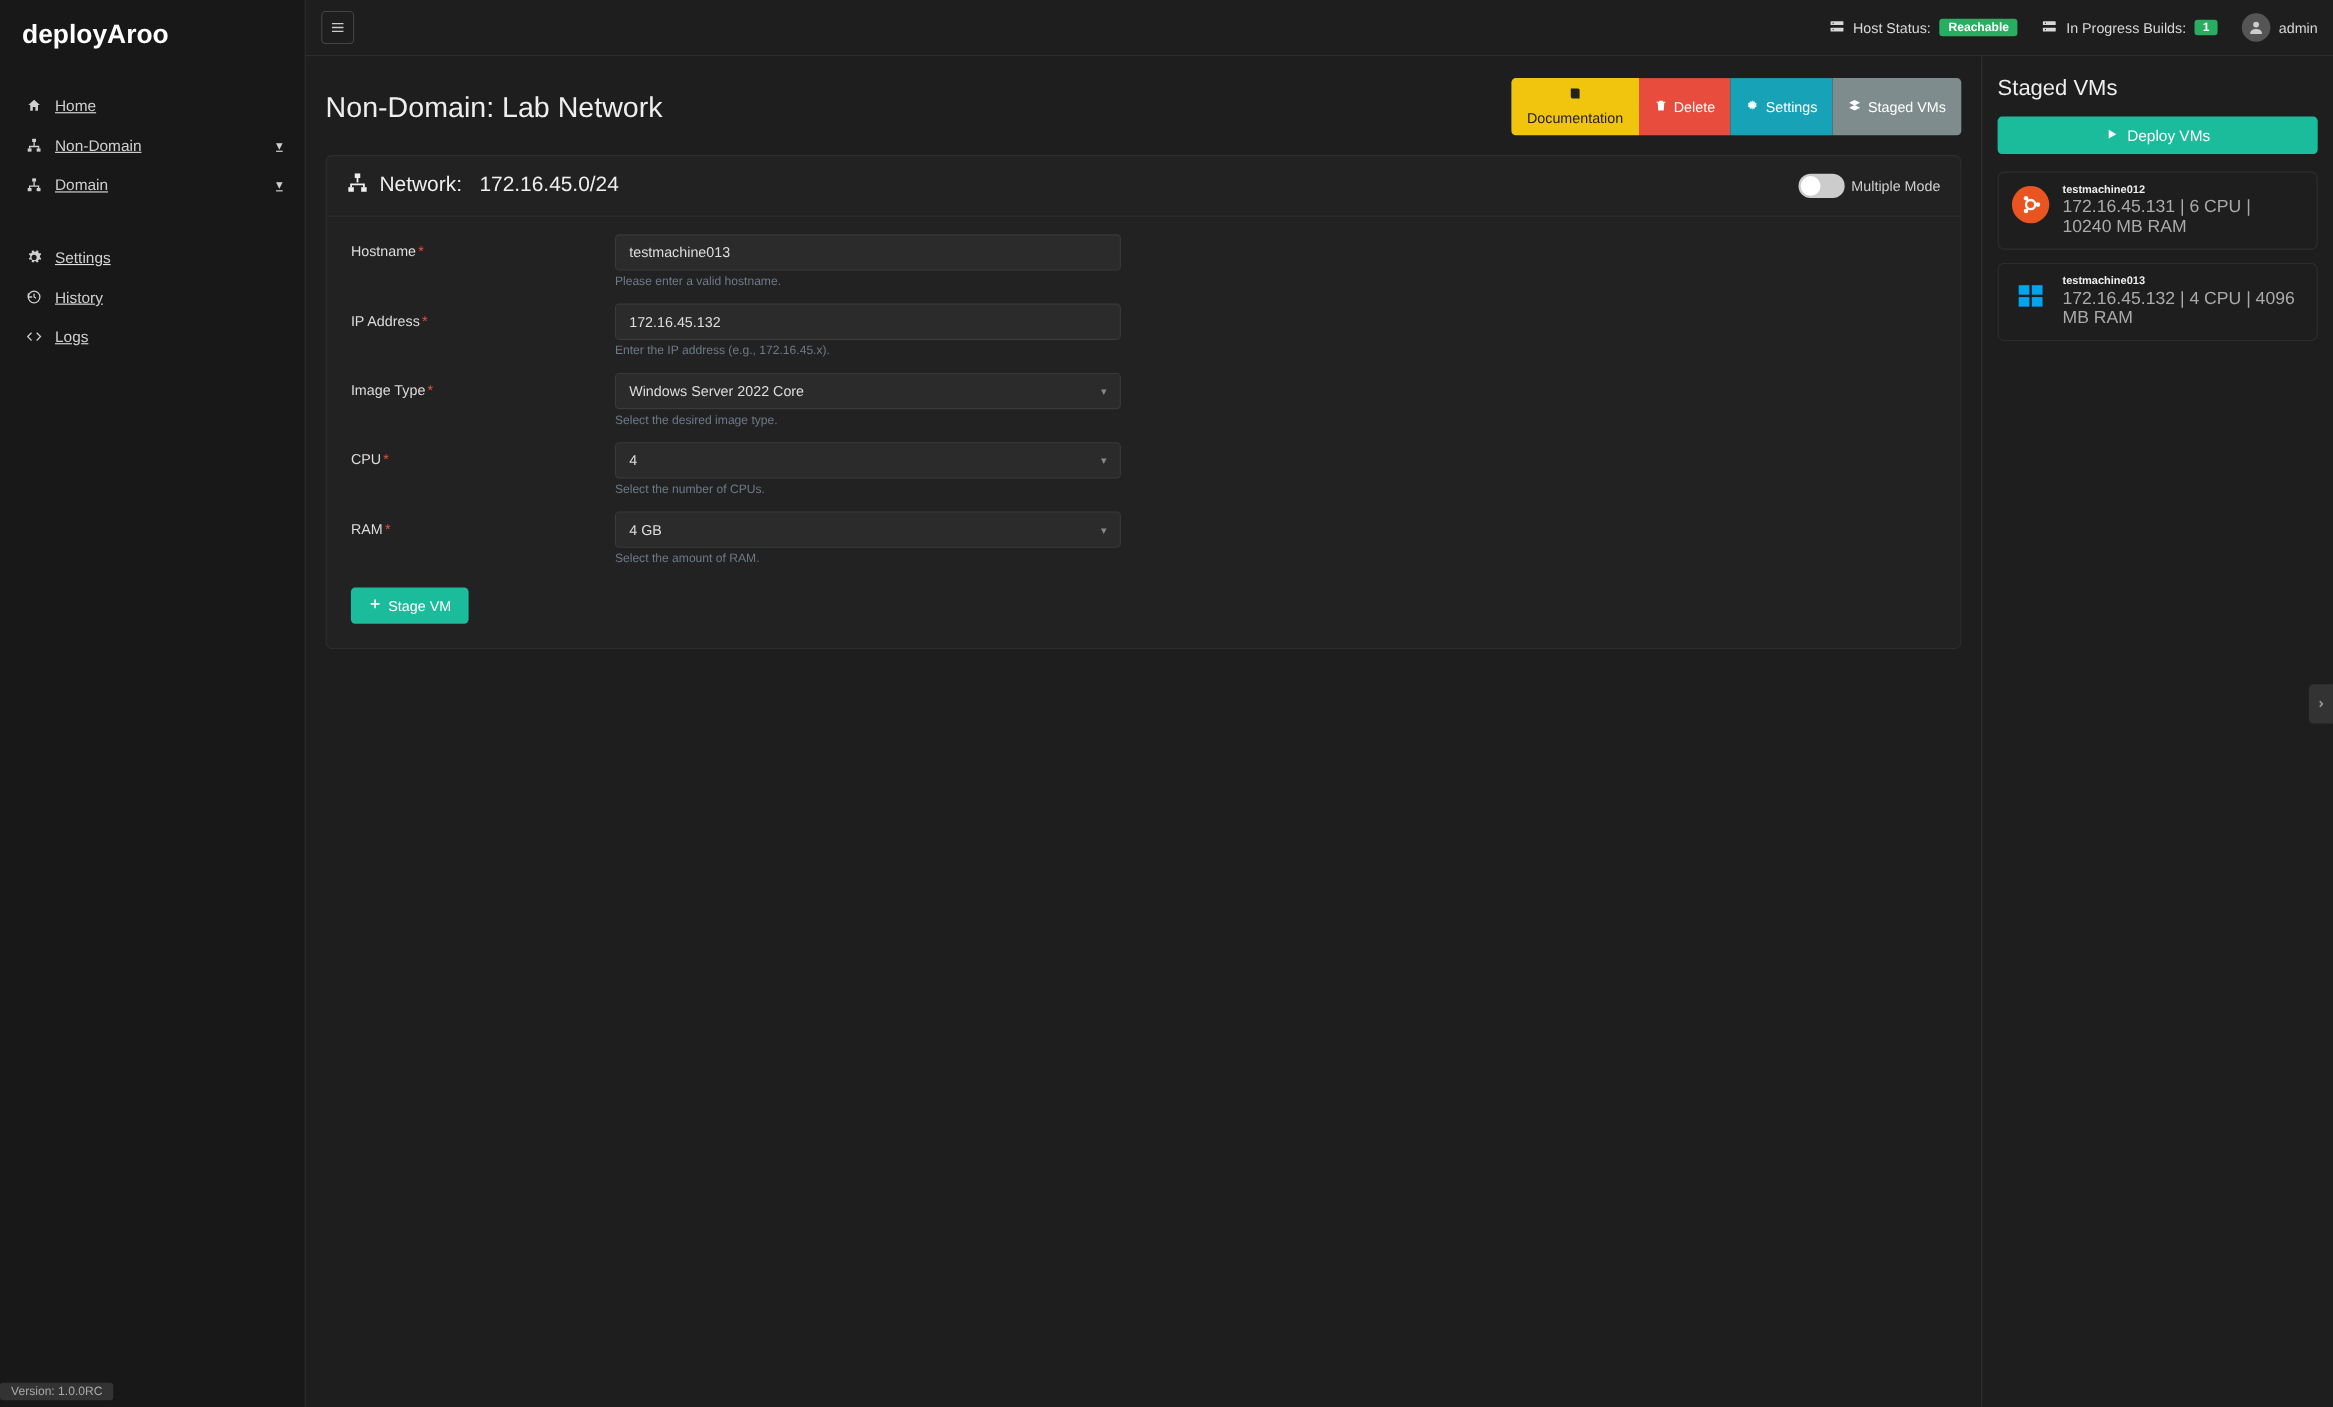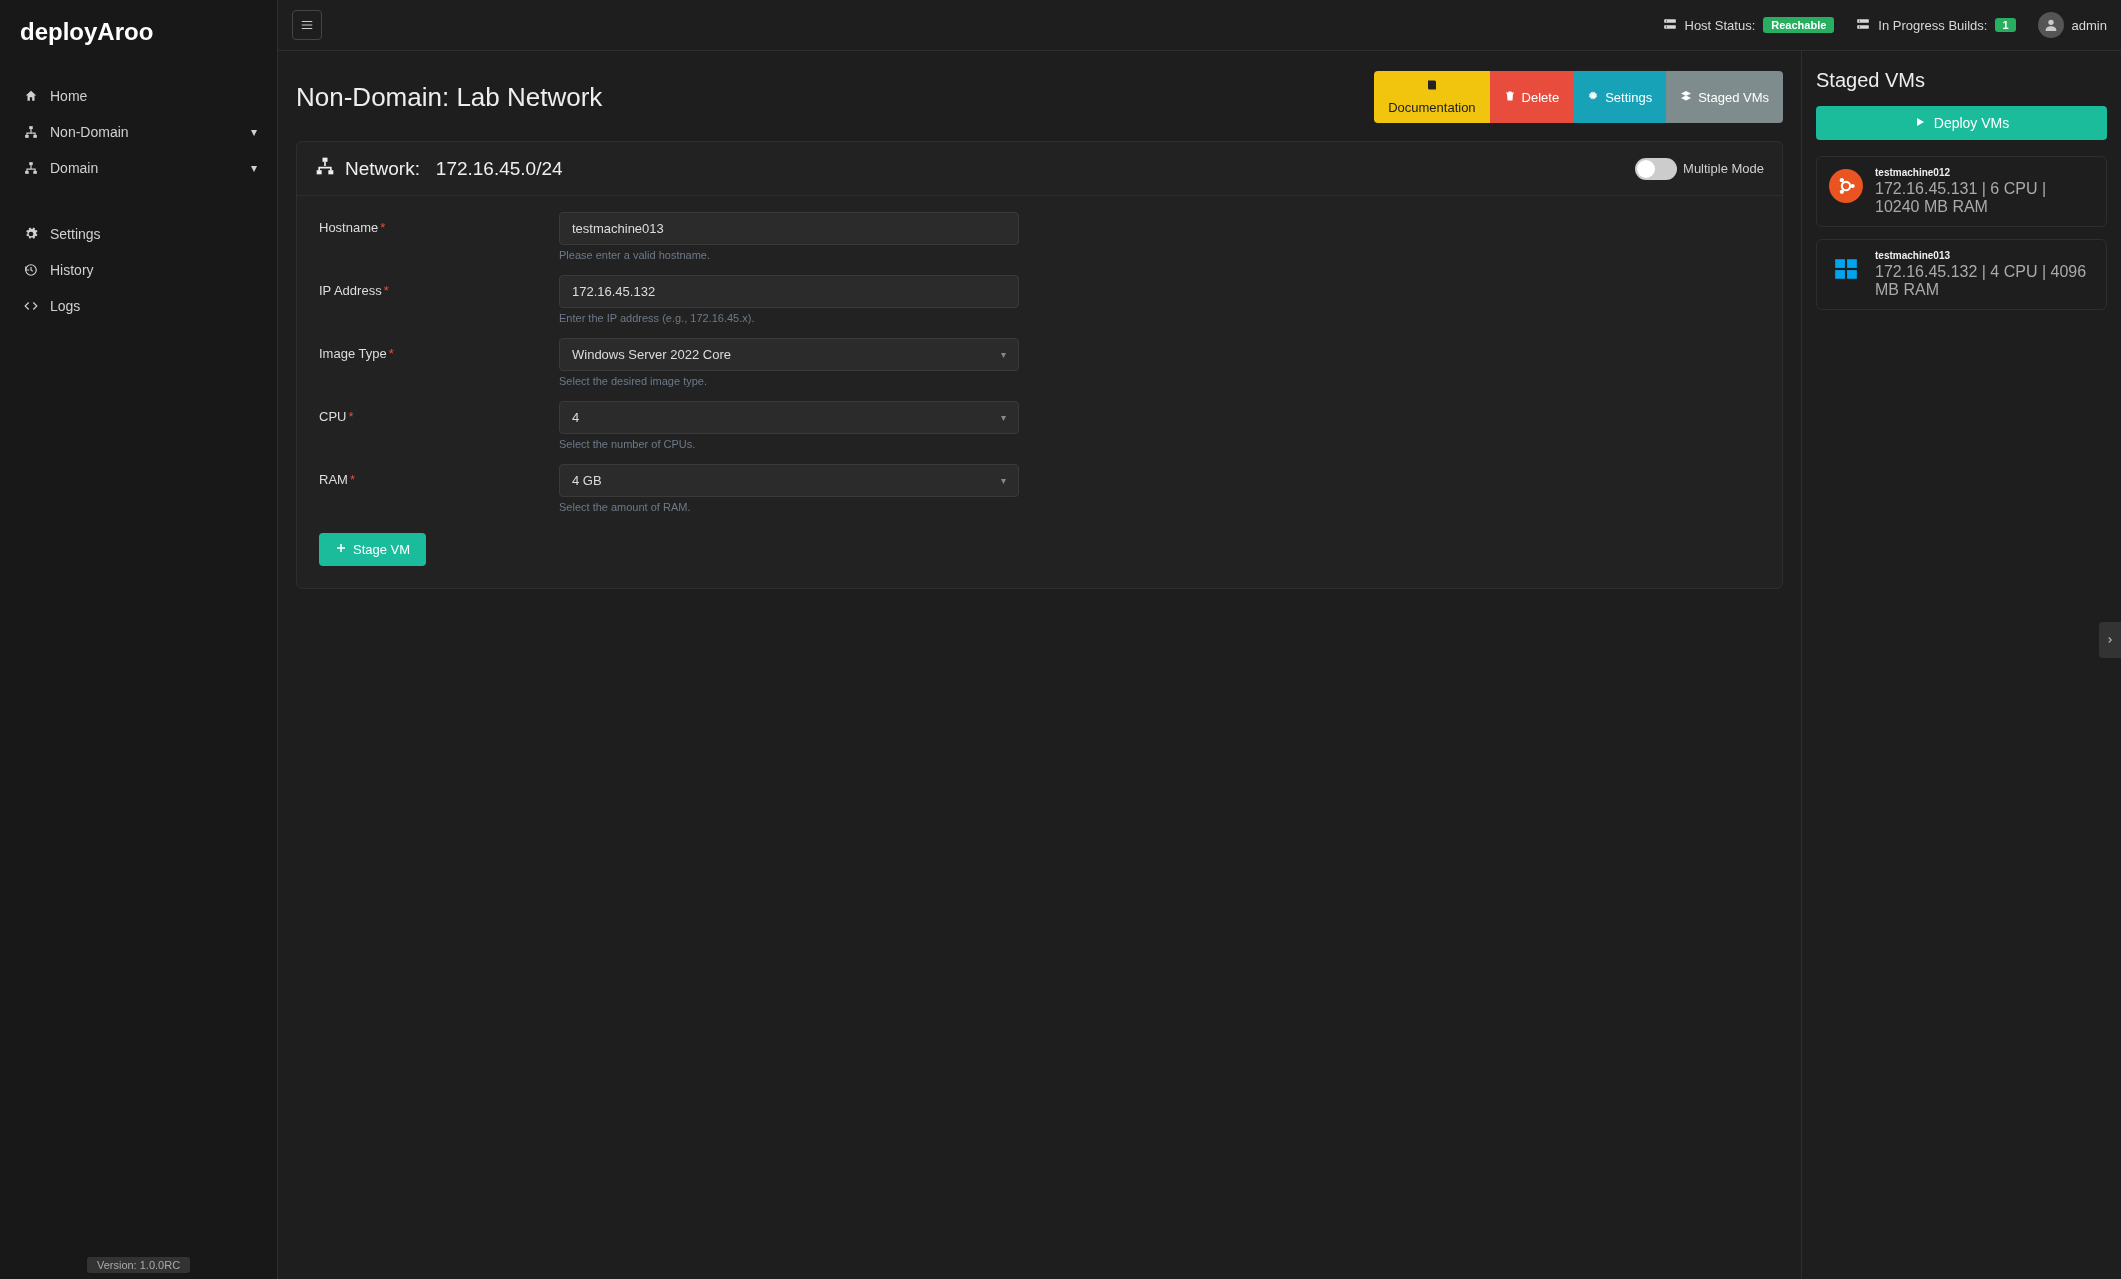--- a/index.html
+++ b/index.html
@@ -36,34 +36,34 @@
     border-right: 1px solid var(--panel-border);
     display: flex;
     flex-direction: column;
   }
   .brand {
     padding: 18px 20px 22px;
     font-size: 24px;
     font-weight: 600;
     color: #fff;
   }
-  .nav { flex: 1; padding-top: 10px; }
+  .nav { flex: 1; padding-top: 10px; text-decoration: underline; }
   .nav-item {
     display: flex;
     align-items: center;
     padding: 10px 20px;
     cursor: pointer;
     color: #d0d0d0;
   }
   .nav-item .icon { width: 22px; display: inline-flex; justify-content: center; margin-right: 8px; }
   .nav-item .chev { margin-left: auto; font-size: 12px; }
   .nav-spacer { height: 30px; }
   .version-bar {
     padding: 6px 0;
-    text-align: center;
+    text-align: left;
     text-decoration: underline;
   }
   .version-pill {
     display: inline-block;
     background: #333;
     color: #aaa;
     font-size: 11px;
     padding: 2px 10px;
     border-radius: 3px;
   }

